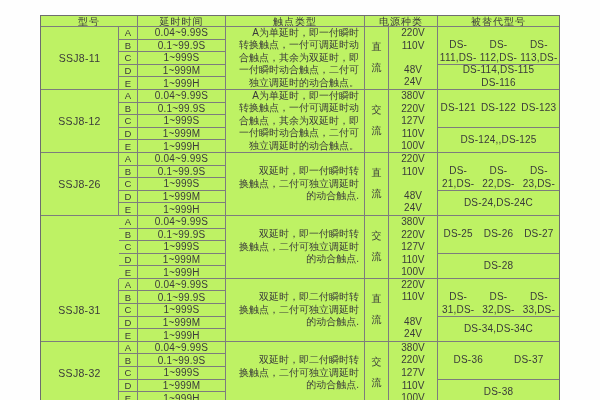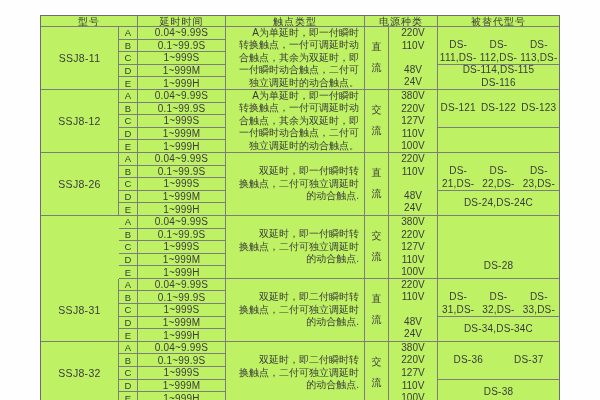--- a/index.html
+++ b/index.html
@@ -100,20 +100,21 @@
       <div class="vline">127V</div>
       <div class="vline">110V</div>
       <div class="vline">100V</div>
     </div>
     <div class="cell rtop bb" style="grid-area:7/7/10/8">
       <div class="rline">DS-121</div>
       <div class="rline">DS-122</div>
       <div class="rline">DS-123</div>
     </div>
     <div class="cell rbot bb" style="grid-area:10/7/12/8">
+      <div class="rbline">DS-124,,DS-125</div>
     </div>
 
     <div class="cell model br bb" style="grid-area:12/1/17/2">SSJ8-26</div>
     <div class="cell letter br bb" style="grid-area:12/2/13/3">A</div>
     <div class="cell letter br bb" style="grid-area:13/2/14/3">B</div>
     <div class="cell letter br bb" style="grid-area:14/2/15/3">C</div>
     <div class="cell letter br bb" style="grid-area:15/2/16/3">D</div>
     <div class="cell letter br bb" style="grid-area:16/2/17/3">E</div>
     <div class="cell delay br bb" style="grid-area:12/3/13/4">0.04~9.99S</div>
     <div class="cell delay br bb" style="grid-area:13/3/14/4">0.1~99.9S</div>
@@ -161,20 +162,25 @@
         <span>交</span>
         <span>流</span>
       </div>
     <div class="cell voltage br bb" style="grid-area:17/6/22/7">
       <div class="vline">380V</div>
       <div class="vline">220V</div>
       <div class="vline">127V</div>
       <div class="vline">110V</div>
       <div class="vline">100V</div>
     </div>
+    <div class="cell rtop bb" style="grid-area:17/7/20/8">
+      <div class="rline">DS-25</div>
+      <div class="rline">DS-26</div>
+      <div class="rline">DS-27</div>
+    </div>
     <div class="cell rbot bb" style="grid-area:20/7/22/8">
       <div class="rbline">DS-28</div>
       <div class="rbline"></div>
     </div>
 
     <div class="cell model br bb" style="grid-area:22/1/27/2">SSJ8-31</div>
     <div class="cell letter br bb" style="grid-area:22/2/23/3">A</div>
     <div class="cell letter br bb" style="grid-area:23/2/24/3">B</div>
     <div class="cell letter br bb" style="grid-area:24/2/25/3">C</div>
     <div class="cell letter br bb" style="grid-area:25/2/26/3">D</div>

